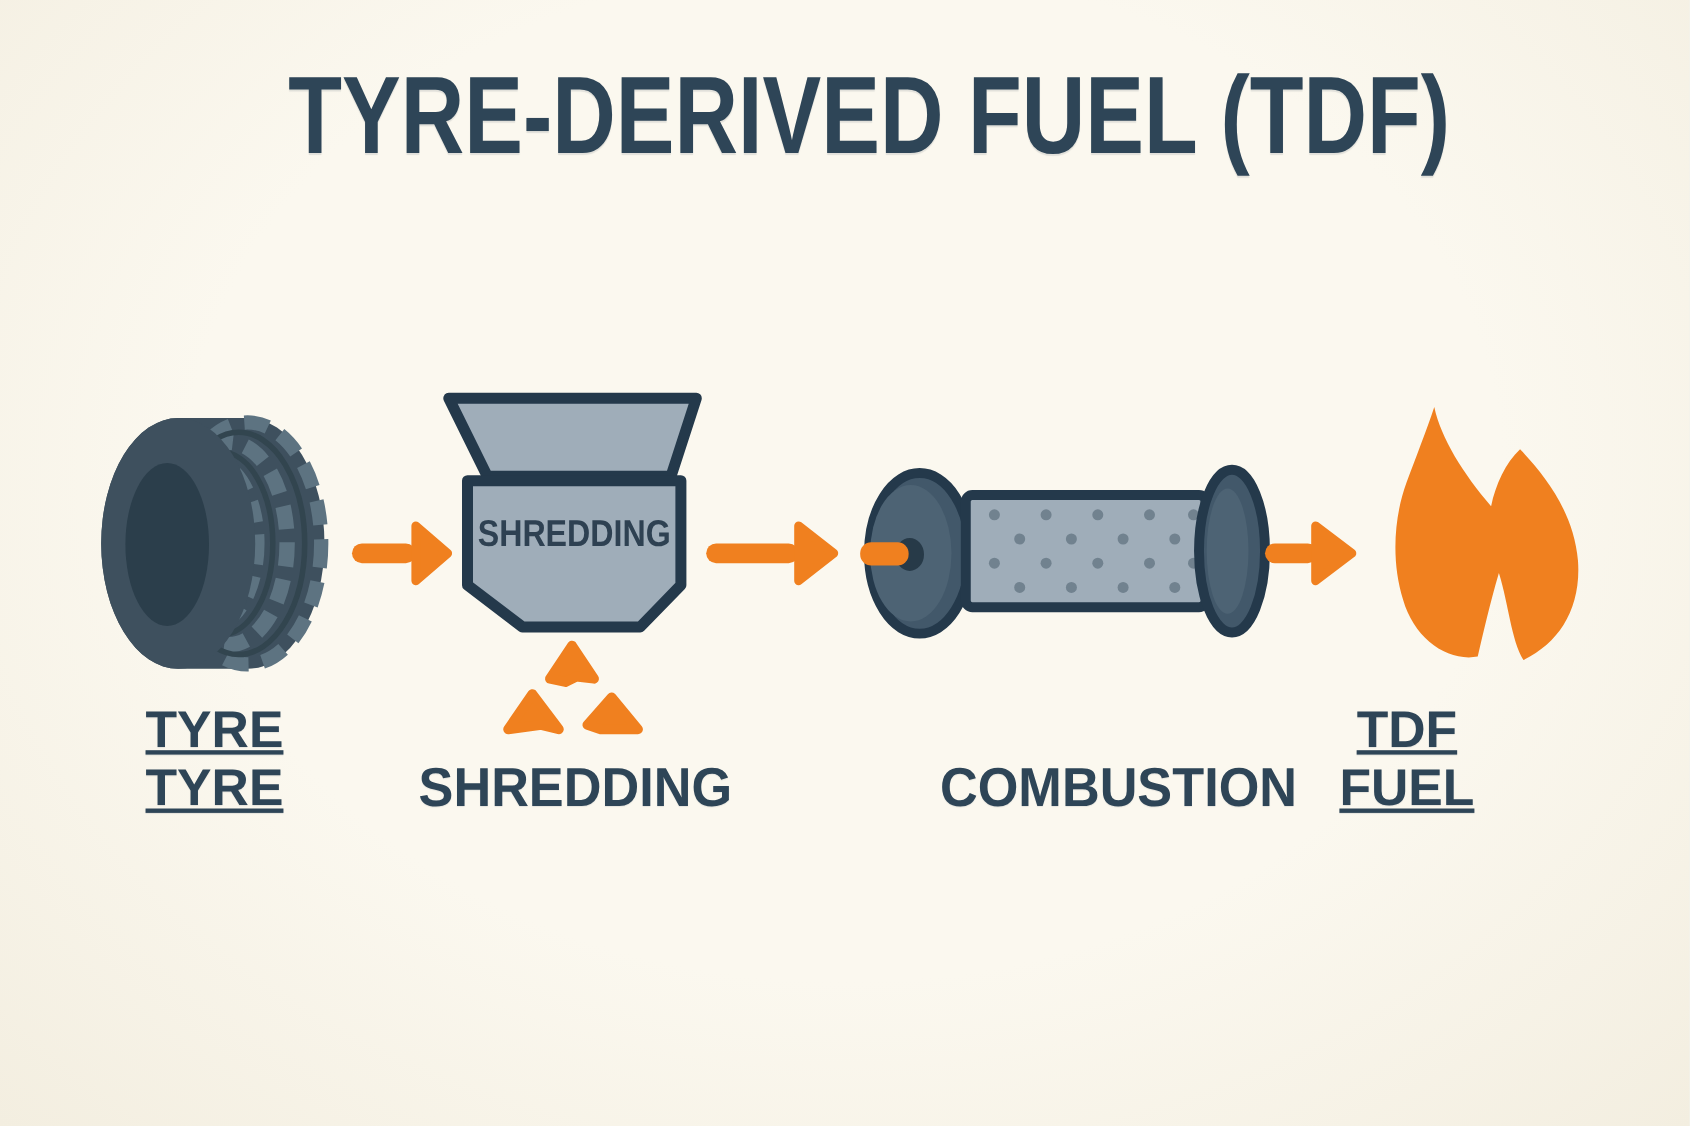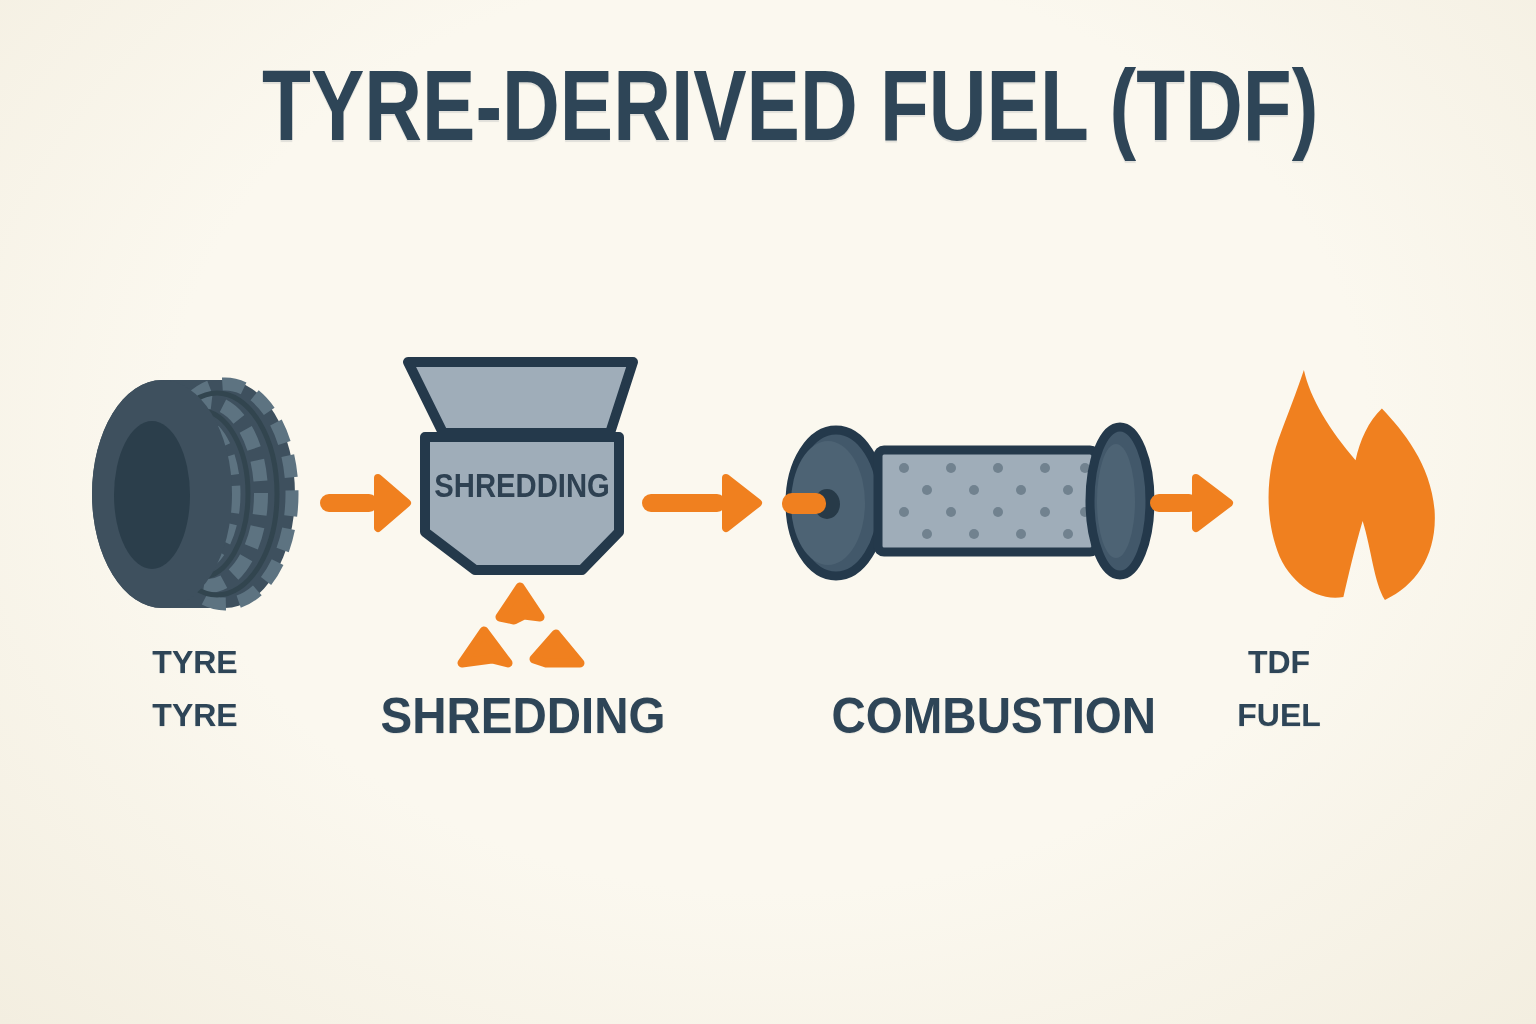--- a/index.html
+++ b/index.html
@@ -19,21 +19,21 @@
     text-align:center;color:var(--ink);font-weight:700;
     font-size:100px;line-height:102px;letter-spacing:0px;white-space:nowrap;
     text-shadow:0 2px 1px rgba(40,60,75,0.12);
   }
   .title .cond{display:inline-block;transform:scaleX(0.80);transform-origin:50% 50%;}
   .icon{position:absolute;}
   .label{
     position:absolute;color:var(--ink);font-weight:700;text-align:center;
     white-space:nowrap;text-shadow:0 1px 1px rgba(40,60,75,0.10);
   }
-  .label.two-line{font-size:32px;line-height:53px;}
+  .label.two-line{font-size:47px;line-height:53px;text-decoration:underline;}
   .label.one-line{font-size:50px;line-height:53px;}
   .label.one-line .cond{display:inline-block;transform:scaleX(0.95);transform-origin:50% 50%;}
   .machine-text{
     position:absolute;left:400px;top:467px;width:245px;text-align:center;
     font-size:34px;line-height:36px;font-weight:700;color:#2E4152;
   }
   .machine-text .cond{display:inline-block;transform:scaleX(0.86);transform-origin:50% 50%;}
   svg{display:block;overflow:visible;}
   .o-fill{fill:var(--orange);}
   .o-stroke{stroke:var(--orange);}
@@ -155,21 +155,21 @@
 
   <div class="label two-line" style="left:90px;top:636px;width:210px;">
     <div>TYRE</div>
     <div>TYRE</div>
   </div>
 
   <div class="label one-line" style="left:373px;top:690px;width:300px;">
     <span class="cond">SHREDDING</span>
   </div>
 
-  <div class="label one-line" style="left:823px;top:690px;width:320px;">
+  <div class="label one-line" style="left:846px;top:690px;width:320px;">
     <span class="cond">COMBUSTION</span>
   </div>
 
   <div class="label two-line" style="left:1179px;top:636px;width:200px;">
     <div>TDF</div>
     <div>FUEL</div>
   </div>
 
 </div>
 

